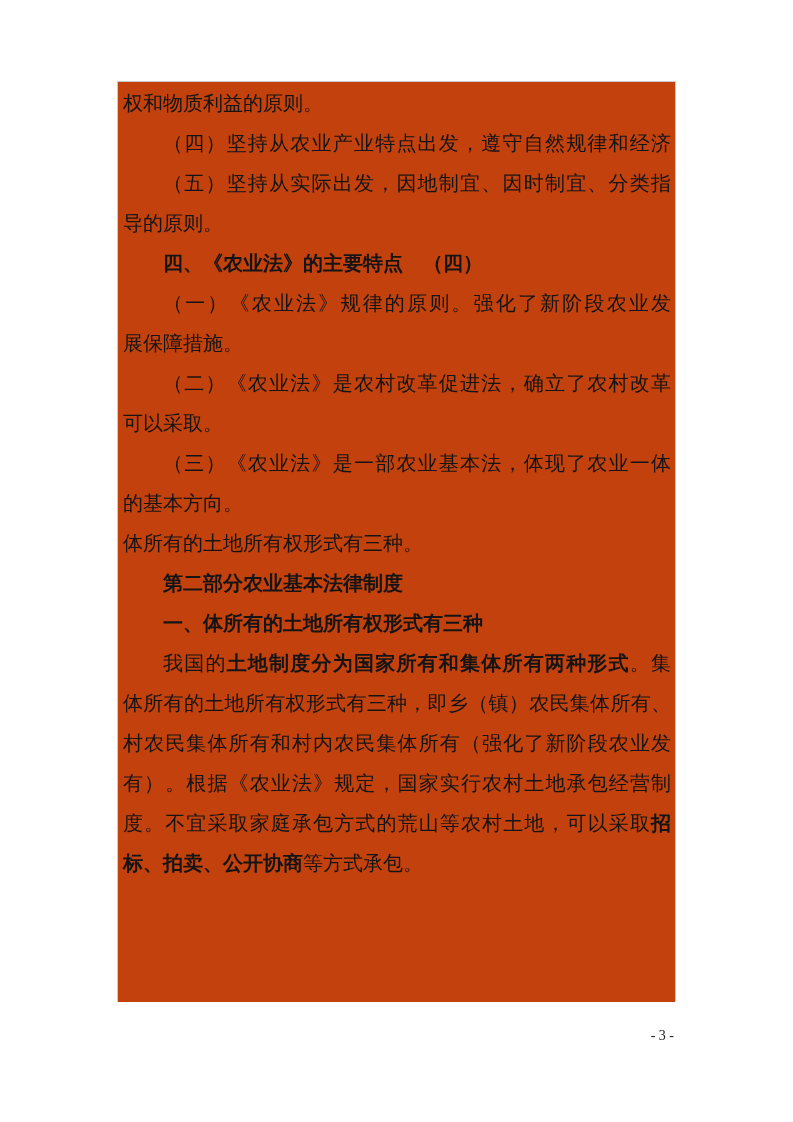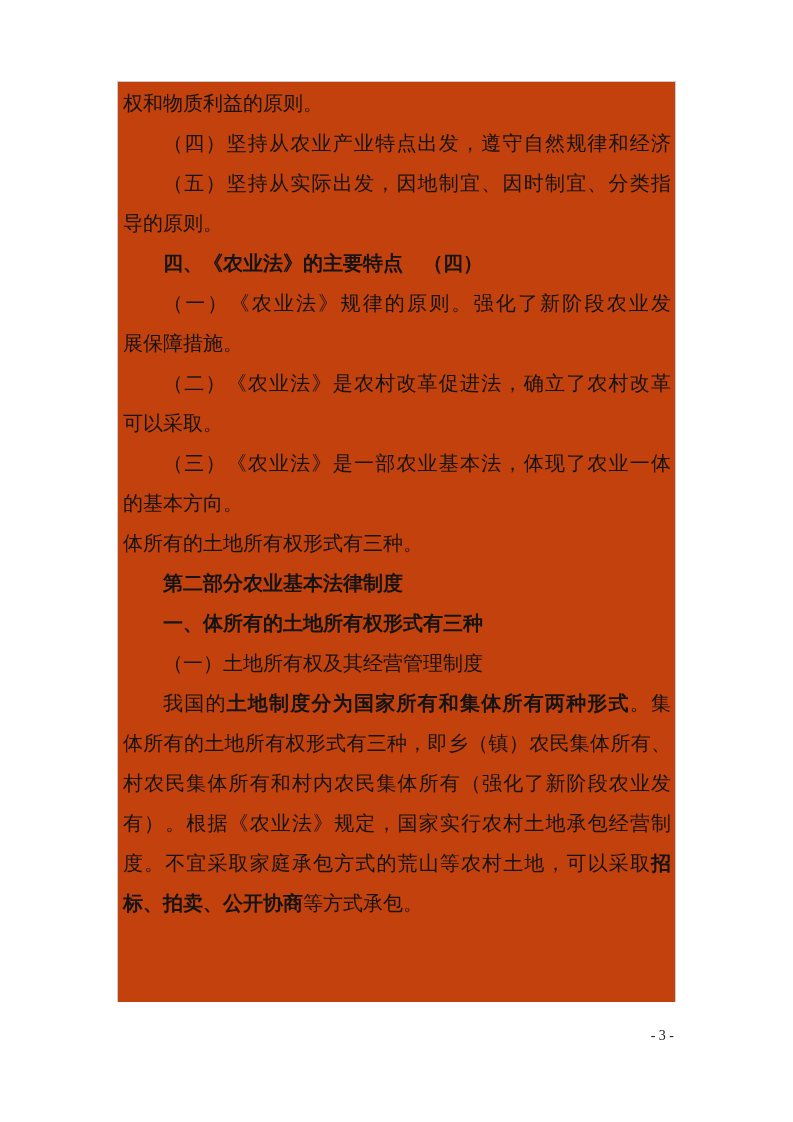--- a/index.html
+++ b/index.html
@@ -69,21 +69,20 @@
   <div class="line indent bold">四、《农业法》的主要特点　（四）</div>
   <div class="line indent full">（一）《农业法》规律的原则。强化了新阶段农业发</div>
   <div class="line">展保障措施。</div>
   <div class="line indent full">（二）《农业法》是农村改革促进法，确立了农村改革</div>
   <div class="line">可以采取。</div>
   <div class="line indent full">（三）《农业法》是一部农业基本法，体现了农业一体</div>
   <div class="line">的基本方向。</div>
   <div class="line">体所有的土地所有权形式有三种。</div>
   <div class="line indent bold">第二部分农业基本法律制度</div>
   <div class="line indent bold">一、体所有的土地所有权形式有三种</div>
-  <div class="line indent">（一）土地所有权及其经营管理制度</div>
 
   <div class="line indent full">
     <span>我国的</span><b>土地制度分为国家所有和集体所有两种形式</b><span>。集</span>
   </div>
 
   <div class="line full">体所有的土地所有权形式有三种，即乡（镇）农民集体所有、</div>
   <div class="line full">村农民集体所有和村内农民集体所有（强化了新阶段农业发</div>
   <div class="line full">有）。根据《农业法》规定，国家实行农村土地承包经营制</div>
 
   <div class="line full">

